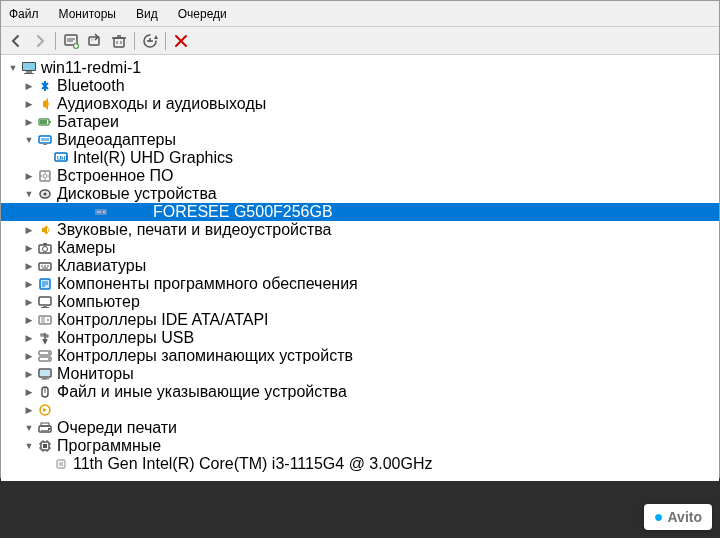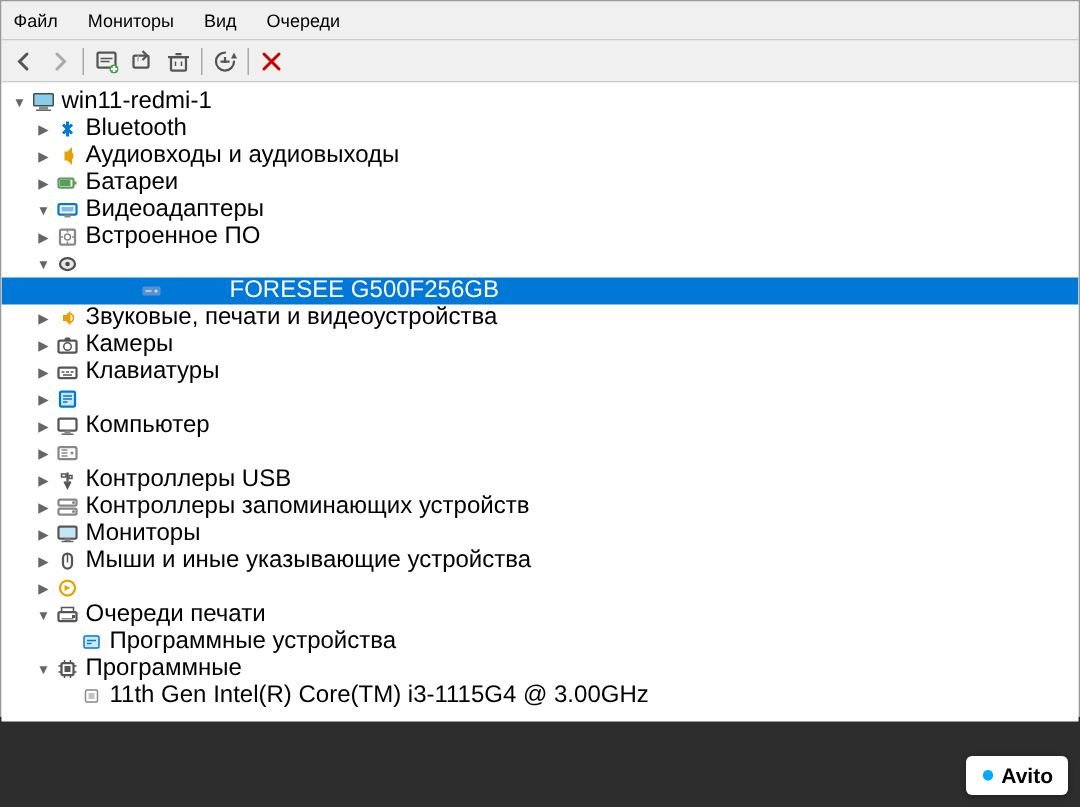--- a/index.html
+++ b/index.html
@@ -289,20 +289,30 @@
         <span class="tree-icon">
           <svg width="14" height="14" viewBox="0 0 14 14">
             <rect x="1" y="3" width="12" height="7" rx="1" fill="none" stroke="#0078d7" stroke-width="1.5"></rect>
             <rect x="3" y="5" width="8" height="3" fill="#0078d7" opacity="0.5"></rect>
             <rect x="5" y="10" width="4" height="2" fill="#888"></rect>
           </svg>
         </span>
         <span class="tree-label">Видеоадаптеры</span>
       </div>
 
+      <div class="tree-item indent-2">
+        <span class="expander" style="visibility:hidden">▶</span>
+        <span class="tree-icon">
+          <svg width="14" height="14" viewBox="0 0 14 14">
+            <rect x="1" y="2" width="12" height="8" rx="1" fill="none" stroke="#0071c5" stroke-width="1.5"></rect>
+            <text x="3" y="9" font-size="6" fill="#0071c5" font-weight="bold">UHD</text>
+          </svg>
+        </span>
+        <span class="tree-label">Intel(R) UHD Graphics</span>
+      </div>
 
       <div class="tree-item indent-1">
         <span class="expander">▶</span>
         <span class="tree-icon">
           <svg width="14" height="14" viewBox="0 0 14 14">
             <rect x="2" y="2" width="10" height="10" rx="1" fill="none" stroke="#888" stroke-width="1.5"></rect>
             <circle cx="7" cy="7" r="2" fill="none" stroke="#888" stroke-width="1"></circle>
             <line x1="7" y1="2" x2="7" y2="4" stroke="#888" stroke-width="1"></line>
             <line x1="7" y1="10" x2="7" y2="12" stroke="#888" stroke-width="1"></line>
             <line x1="2" y1="7" x2="4" y2="7" stroke="#888" stroke-width="1"></line>
@@ -314,20 +324,21 @@
 
       <div class="tree-item indent-1">
         <span class="expander">▼</span>
         <span class="tree-icon">
           <svg width="14" height="14" viewBox="0 0 14 14">
             <ellipse cx="7" cy="7" rx="5" ry="4" fill="none" stroke="#4a4a4a" stroke-width="1.5"></ellipse>
             <ellipse cx="7" cy="7" rx="5" ry="4" fill="#888" opacity="0.2"></ellipse>
             <ellipse cx="7" cy="7" rx="1.5" ry="1.5" fill="#4a4a4a"></ellipse>
           </svg>
         </span>
+        <span class="tree-label">Дисковые устройства</span>
       </div>
 
       <div class="tree-item indent-2 highlighted">
         <span class="expander" style="visibility:hidden">▶</span>
         <span class="tree-icon">
           <svg width="14" height="14" viewBox="0 0 14 14">
             <rect x="1" y="4" width="12" height="6" rx="1" fill="#5a8fd0"></rect>
             <circle cx="10" cy="7" r="1" fill="#fff" opacity="0.7"></circle>
             <line x1="3" y1="7" x2="7" y2="7" stroke="#fff" stroke-width="1" opacity="0.7"></line>
           </svg>
@@ -375,20 +386,21 @@
       <div class="tree-item indent-1">
         <span class="expander">▶</span>
         <span class="tree-icon">
           <svg width="14" height="14" viewBox="0 0 14 14">
             <rect x="2" y="2" width="10" height="10" rx="1" fill="#d0e8ff" stroke="#0078d7" stroke-width="1.5"></rect>
             <line x1="4" y1="5" x2="10" y2="5" stroke="#0078d7" stroke-width="1"></line>
             <line x1="4" y1="7" x2="10" y2="7" stroke="#0078d7" stroke-width="1"></line>
             <line x1="4" y1="9" x2="7" y2="9" stroke="#0078d7" stroke-width="1"></line>
           </svg>
         </span>
+        <span class="tree-label">Компоненты программного обеспечения</span>
       </div>
 
       <div class="tree-item indent-1">
         <span class="expander">▶</span>
         <span class="tree-icon">
           <svg width="14" height="14" viewBox="0 0 14 14">
             <rect x="1" y="2" width="12" height="8" rx="1" fill="none" stroke="#555" stroke-width="1.5"></rect>
             <rect x="5" y="10" width="4" height="2" fill="#888"></rect>
             <rect x="3" y="12" width="8" height="1" fill="#666"></rect>
           </svg>
@@ -400,20 +412,21 @@
         <span class="expander">▶</span>
         <span class="tree-icon">
           <svg width="14" height="14" viewBox="0 0 14 14">
             <rect x="1" y="3" width="12" height="8" rx="1" fill="none" stroke="#888" stroke-width="1.5"></rect>
             <circle cx="10" cy="7" r="1" fill="#888"></circle>
             <line x1="3" y1="5" x2="7" y2="5" stroke="#888" stroke-width="1"></line>
             <line x1="3" y1="7" x2="7" y2="7" stroke="#888" stroke-width="1"></line>
             <line x1="3" y1="9" x2="7" y2="9" stroke="#888" stroke-width="1"></line>
           </svg>
         </span>
+        <span class="tree-label">Контроллеры IDE ATA/ATAPI</span>
       </div>
 
       <div class="tree-item indent-1">
         <span class="expander">▶</span>
         <span class="tree-icon">
           <svg width="14" height="14" viewBox="0 0 14 14">
             <path d="M7 2v10M5 8l2 4 2-4" fill="none" stroke="#555" stroke-width="1.5"></path>
             <rect x="3" y="3" width="3" height="2" fill="none" stroke="#555" stroke-width="1"></rect>
             <rect x="8" y="4" width="2" height="2" fill="none" stroke="#555" stroke-width="1"></rect>
           </svg>
@@ -448,21 +461,21 @@
       </div>
 
       <div class="tree-item indent-1">
         <span class="expander">▶</span>
         <span class="tree-icon">
           <svg width="14" height="14" viewBox="0 0 14 14">
             <rect x="4" y="2" width="6" height="10" rx="3" fill="none" stroke="#555" stroke-width="1.5"></rect>
             <line x1="7" y1="2" x2="7" y2="8" stroke="#555" stroke-width="1"></line>
           </svg>
         </span>
-        <span class="tree-label">Мыши и иные указывающие устройства</span>
+        <span class="tree-label">Файл и иные указывающие устройства</span>
       </div>
 
       <div class="tree-item indent-1">
         <span class="expander">▶</span>
         <span class="tree-icon">
           <svg width="14" height="14" viewBox="0 0 14 14">
             <circle cx="7" cy="7" r="5" fill="none" stroke="#e8a000" stroke-width="1.5"></circle>
             <path d="M5 5l4 2-4 2V5z" fill="#e8a000"></path>
           </svg>
         </span>
@@ -474,31 +487,20 @@
           <svg width="14" height="14" viewBox="0 0 14 14">
             <rect x="1" y="5" width="12" height="6" rx="1" fill="none" stroke="#555" stroke-width="1.5"></rect>
             <rect x="3" y="2" width="8" height="3" fill="none" stroke="#555" stroke-width="1"></rect>
             <rect x="10" y="7" width="2" height="2" fill="#555"></rect>
             <rect x="3" y="9" width="8" height="1" fill="#888"></rect>
           </svg>
         </span>
         <span class="tree-label">Очереди печати</span>
       </div>
 
-      <div class="tree-item indent-2">
-        <span class="expander" style="visibility:hidden">▶</span>
-        <span class="tree-icon">
-          <svg width="14" height="14" viewBox="0 0 14 14">
-            <rect x="2" y="3" width="10" height="8" rx="1" fill="#d0e8ff" stroke="#0078d7" stroke-width="1"></rect>
-            <line x1="4" y1="6" x2="10" y2="6" stroke="#0078d7" stroke-width="1"></line>
-            <line x1="4" y1="8" x2="7" y2="8" stroke="#0078d7" stroke-width="1"></line>
-          </svg>
-        </span>
-        <span class="tree-label">Программные устройства</span>
-      </div>
 
       <div class="tree-item indent-1">
         <span class="expander">▼</span>
         <span class="tree-icon">
           <svg width="14" height="14" viewBox="0 0 14 14">
             <rect x="3" y="3" width="8" height="8" rx="1" fill="none" stroke="#555" stroke-width="1.5"></rect>
             <rect x="5" y="5" width="4" height="4" fill="#555"></rect>
             <line x1="5" y1="1" x2="5" y2="3" stroke="#555" stroke-width="1"></line>
             <line x1="9" y1="1" x2="9" y2="3" stroke="#555" stroke-width="1"></line>
             <line x1="5" y1="11" x2="5" y2="13" stroke="#555" stroke-width="1"></line>
@@ -522,14 +524,14 @@
         </span>
         <span class="tree-label">11th Gen Intel(R) Core(TM) i3-1115G4 @ 3.00GHz</span>
       </div>
 
     </div>
   </div>
 </div>
 
 <div class="avito-badge">
   <span style="color:#00aaff; font-weight:bold; font-size:16px;">●</span>
-  <span style="color:#000000; font-weight:bold; font-size:14px;">Avito</span>
+  <span style="color:#737373; font-weight:bold; font-size:14px;">Avito</span>
 </div>
 
 </body></html>

